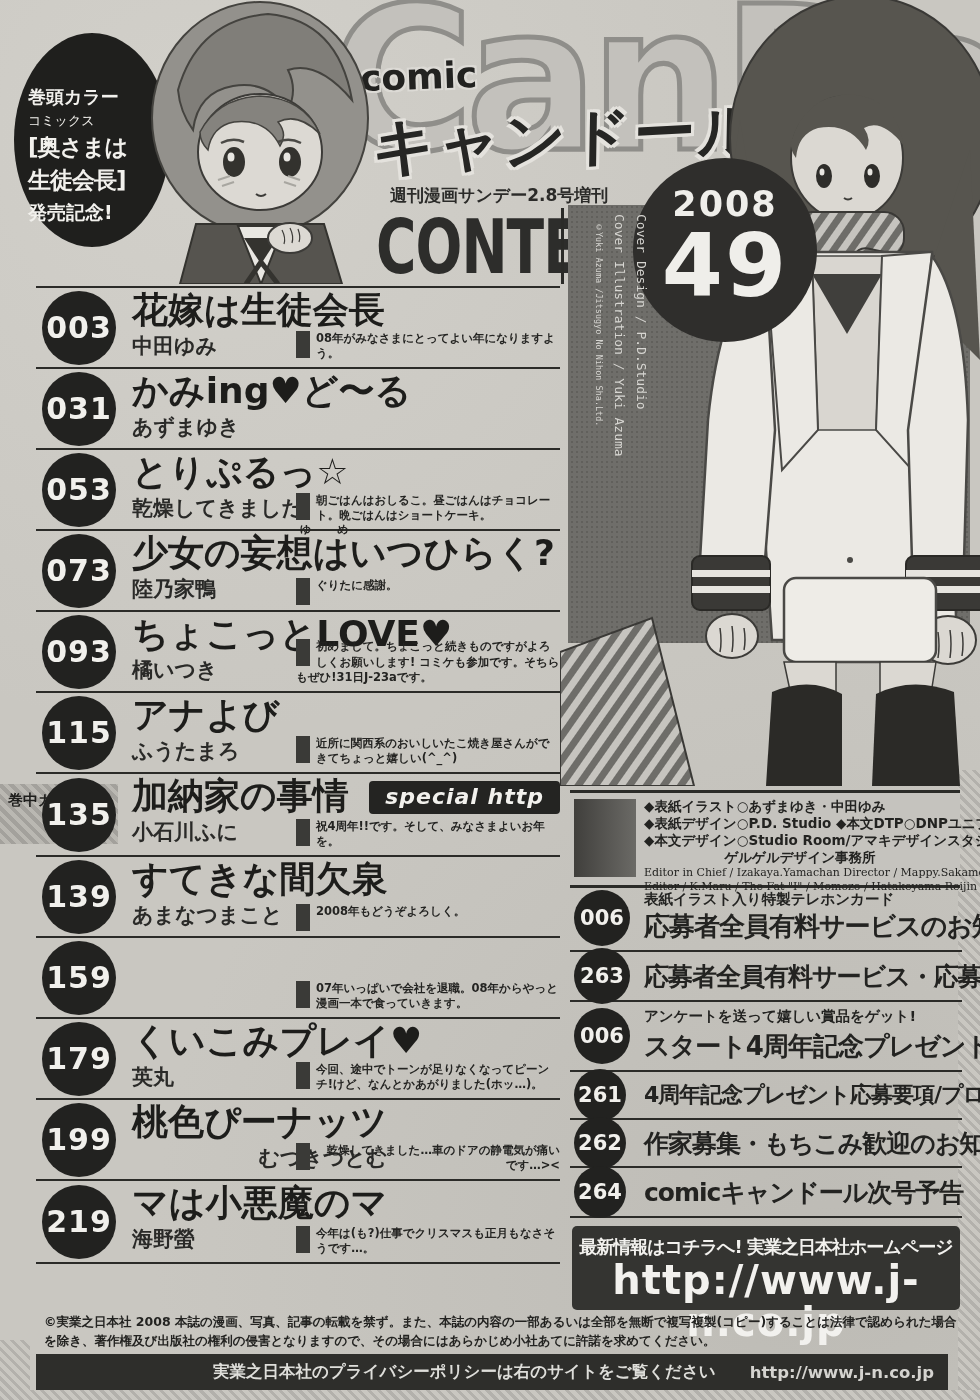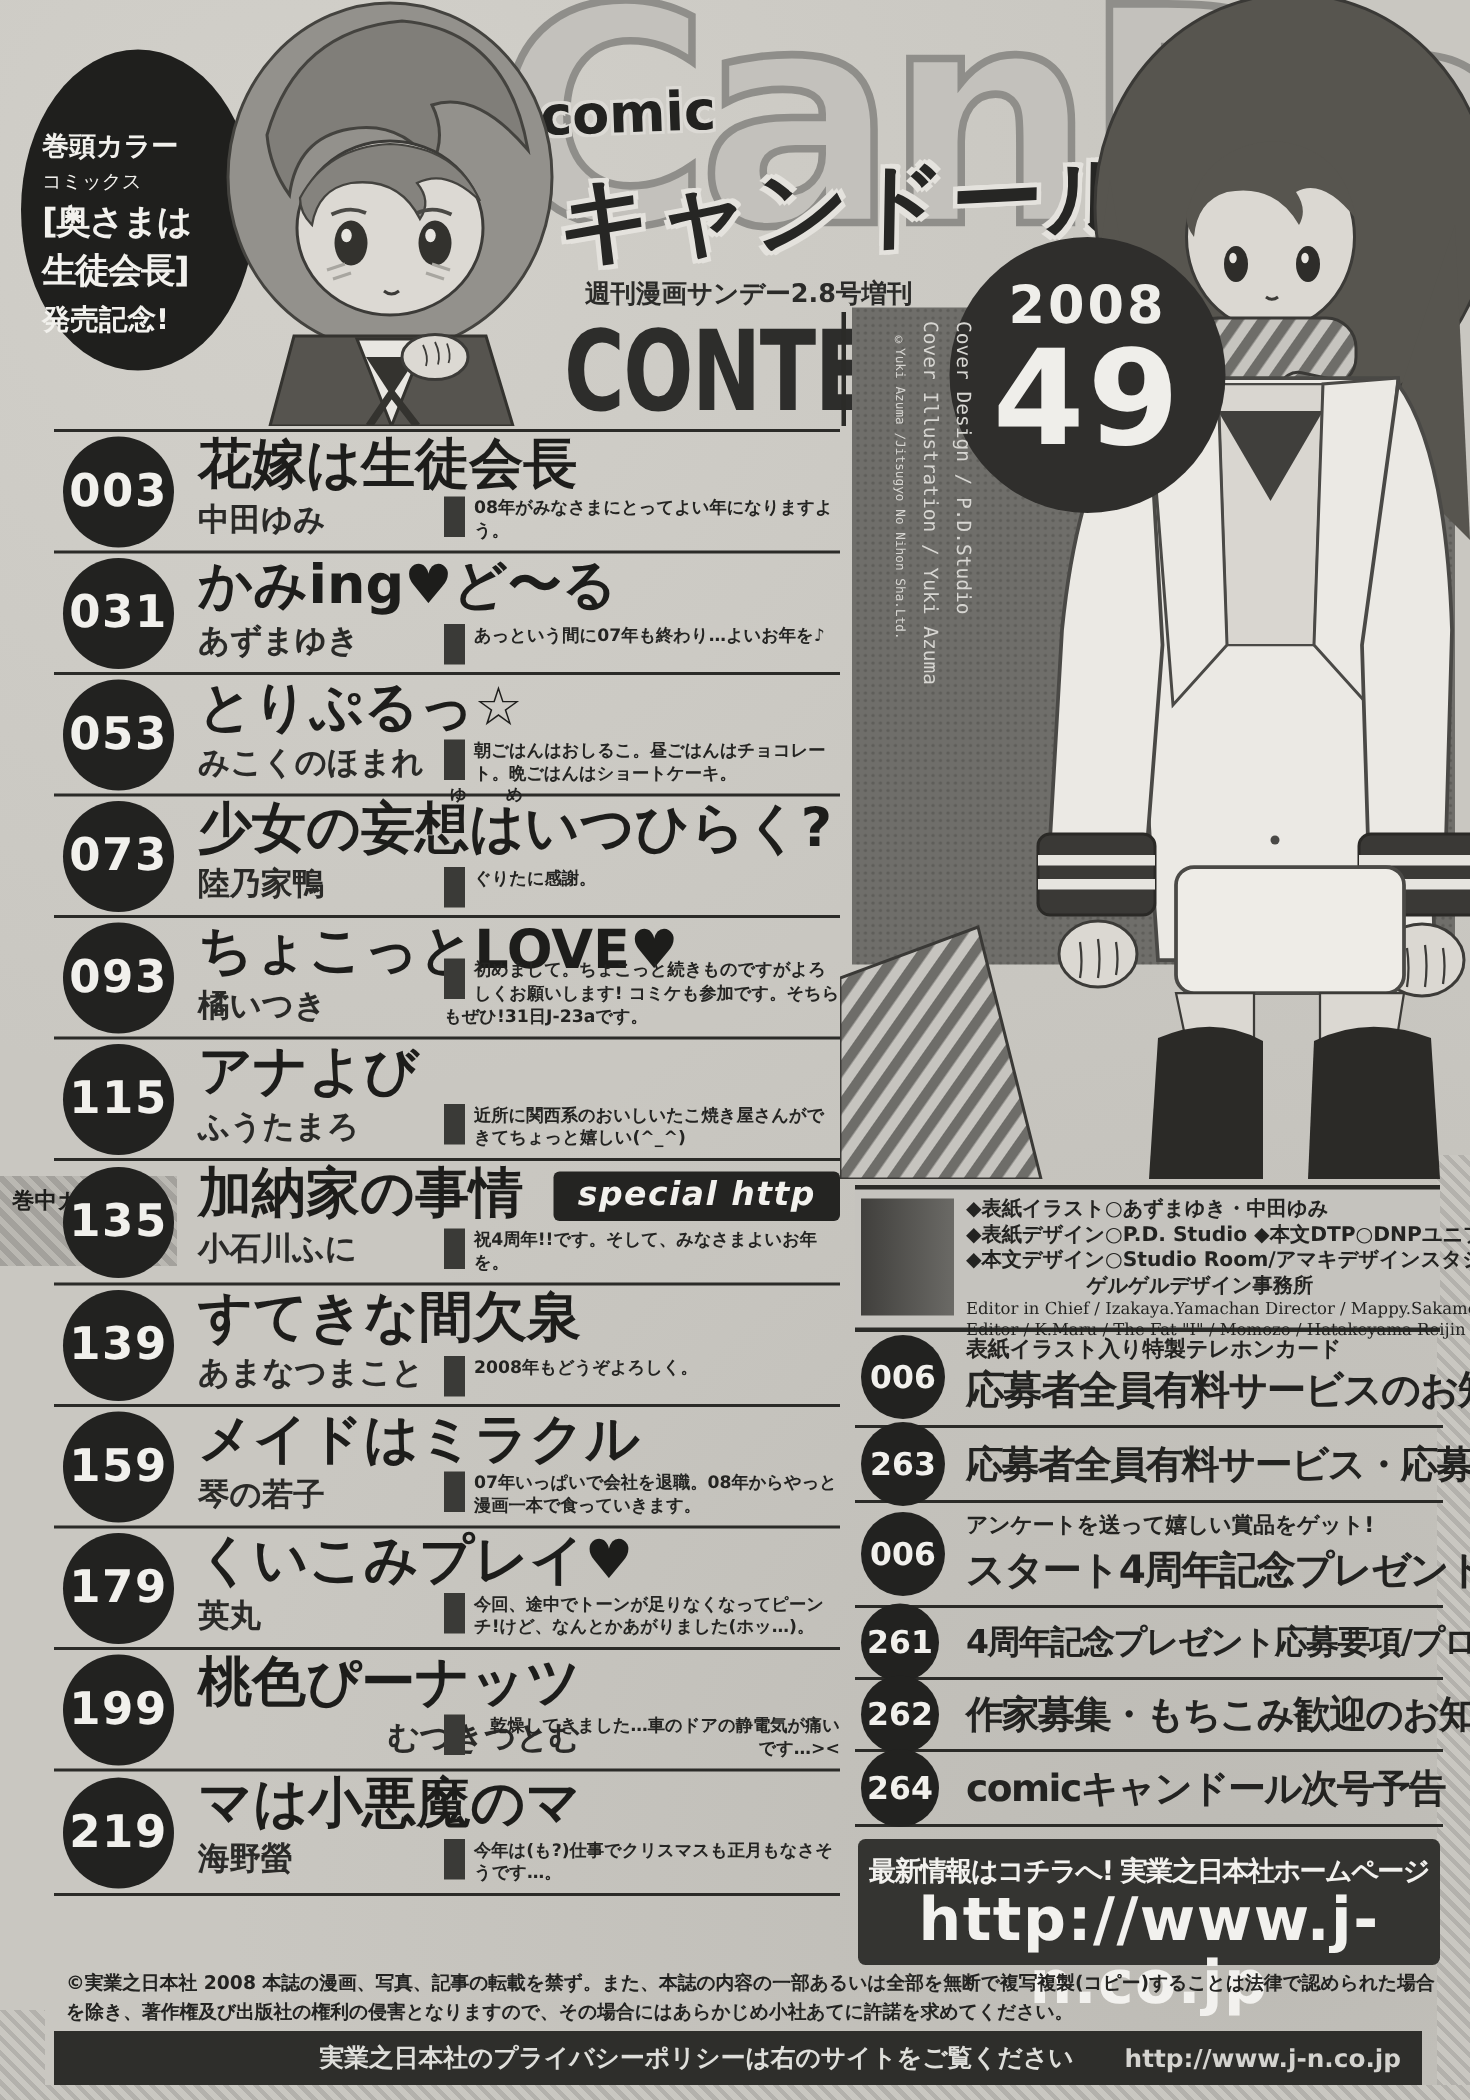--- a/index.html
+++ b/index.html
@@ -225,30 +225,29 @@
     </div>
 
     <div class="row" style="height:79px;">
       <div class="numc">
           <span>031</span>
         </div>
       <div class="tblock">
           <div class="title">かみing♥ど〜る</div>
       <div class="author">あずまゆき</div>
         </div>
-      <div class="comment"><span class="cbullet"></span><span>あっという間に07年も終わり…よいお年を♪</span></div>
     </div>
 
     <div class="row" style="height:79px;">
       <div class="numc">
           <span>053</span>
         </div>
       <div class="tblock">
           <div class="title">とりぷるっ☆</div>
-      <div class="author">みこくのほまれ</div>
+      <div class="author">乾燥してきました</div>
         </div>
       <div class="comment"><span class="cbullet"></span><span>朝ごはんはおしるこ。昼ごはんはチョコレート。晩ごはんはショートケーキ。</span></div>
     </div>
 
     <div class="row" style="height:79px;">
       <div class="numc">
           <span>073</span>
         </div>
       <div class="tblock">
           <span class="furi">ゆめ</span>
@@ -300,24 +299,20 @@
       <div class="tblock">
           <div class="title">すてきな間欠泉</div>
       <div class="author">あまなつまこと</div>
         </div>
       <div class="comment"><span class="cbullet"></span><span>2008年もどうぞよろしく。</span></div>
     </div>
 
     <div class="row" style="height:79px;">
       <div class="numc">
           <span>159</span>
-        </div>
-      <div class="tblock">
-          <div class="title">メイドはミラクル</div>
-      <div class="author">琴の若子</div>
         </div>
       <div class="comment"><span class="cbullet"></span><span>07年いっぱいで会社を退職。08年からやっと漫画一本で食っていきます。</span></div>
     </div>
 
     <div class="row" style="height:79px;">
       <div class="numc">
           <span>179</span>
         </div>
       <div class="tblock">
           <div class="title">くいこみプレイ♥</div>

